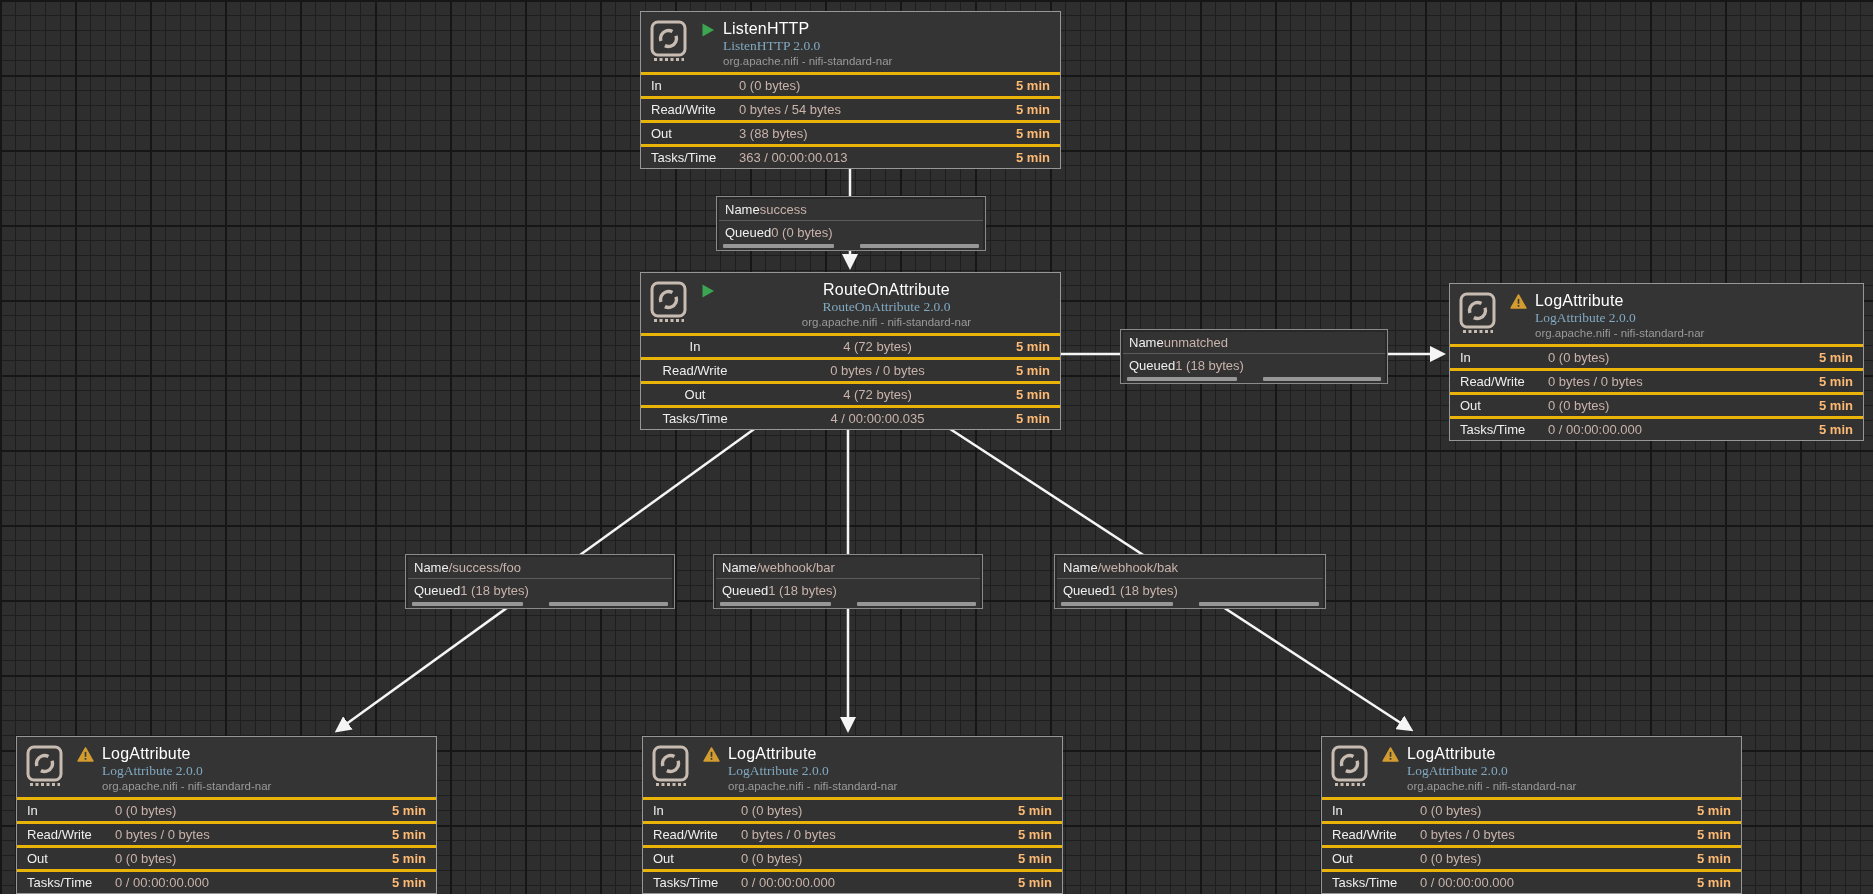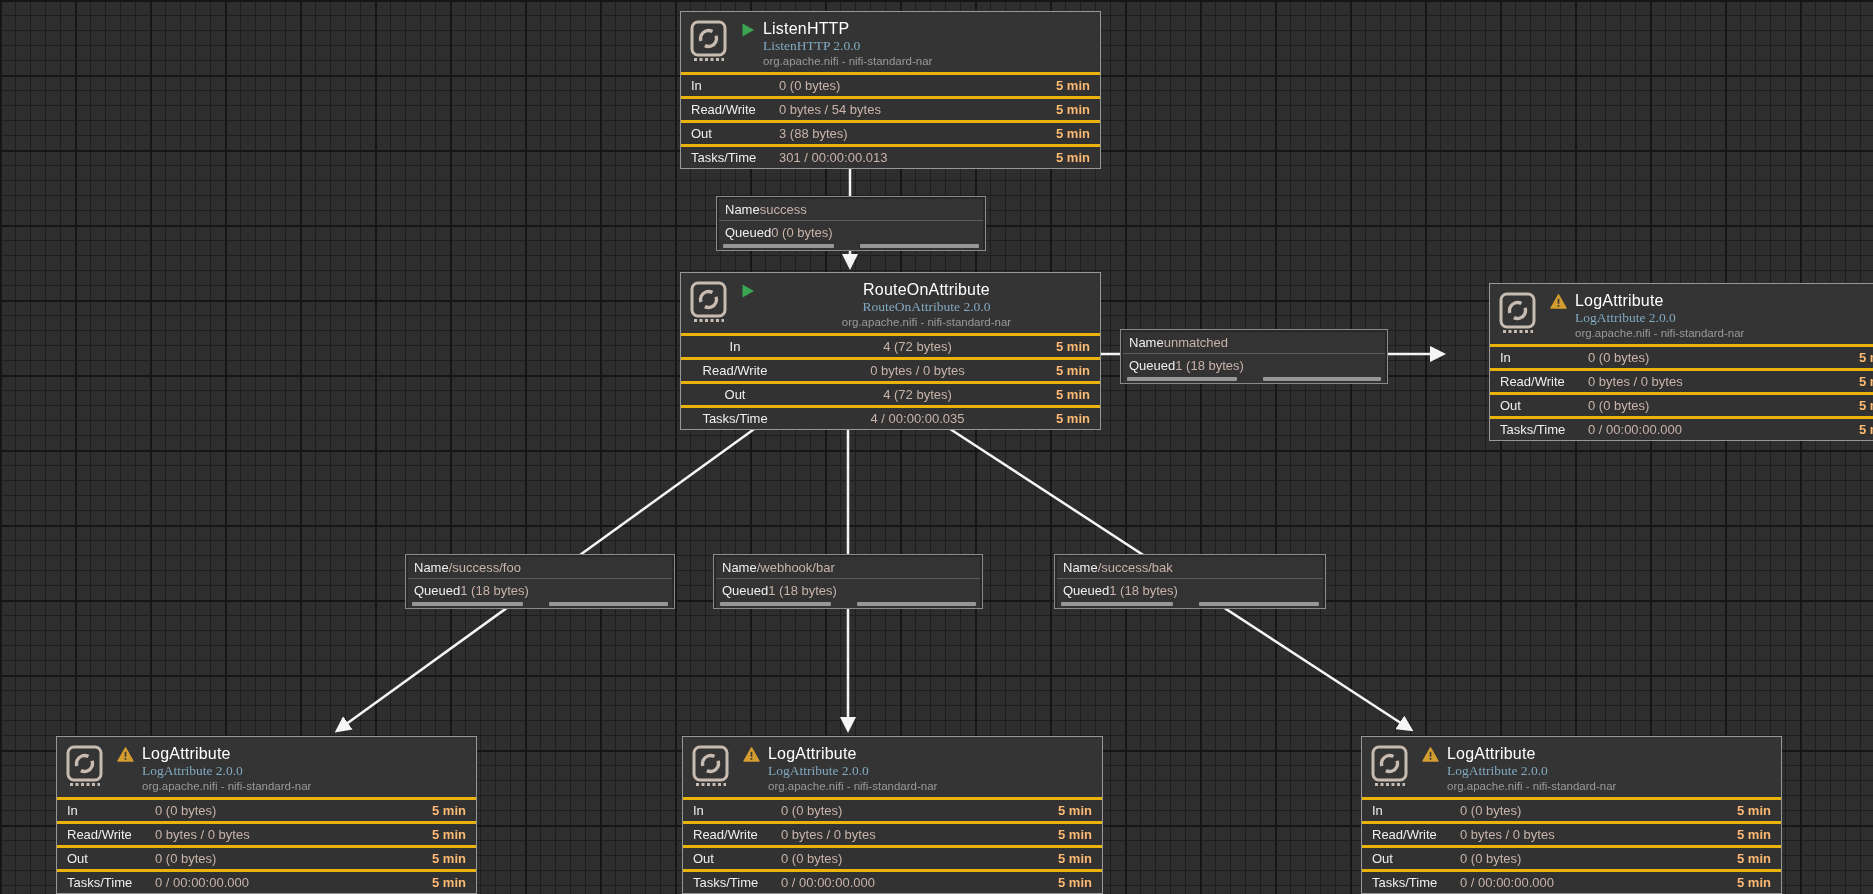--- a/index.html
+++ b/index.html
@@ -12,21 +12,20 @@
       linear-gradient(to bottom, #161616 2px, transparent 2px),
       linear-gradient(to right, #1e1e1e 1px, transparent 1px),
       linear-gradient(to bottom, #1e1e1e 1px, transparent 1px);
     background-size:75px 75px,75px 75px,15px 15px,15px 15px;
     font-family:"Liberation Sans","DejaVu Sans",sans-serif;
   }
   svg.edges{position:absolute;left:0;top:0;z-index:1;}
   .processor{
     position:absolute;z-index:3;background:#343434;
     border:1px solid #979797;
-    margin-left:40px;
   }
   .proc-header{height:60px;display:flex;align-items:flex-start;padding:7px 10px 0 8px;}
   .proc-icon{flex:0 0 auto;line-height:0;}
   .status{flex:0 0 auto;margin:3px 8px 0 12px;line-height:0;}
   .proc-titles{flex:1;min-width:0;}
   .proc-title{font-size:16px;color:#ffffff;line-height:19px;letter-spacing:.2px;}
   .proc-subtitle{font-size:13.5px;color:#81a9c2;line-height:16px;font-family:Liberation Serif, serif;}
   .proc-bundle{font-size:11.5px;color:#9a9a9a;line-height:15px;}
   .stat-row{height:24px;display:flex;align-items:center;border-top:3px solid #eab308;
     padding:0 10px;font-size:13px;background:#323232;}
@@ -94,21 +93,21 @@
     <span class="stat-value">0 bytes / 54 bytes</span>
     <span class="stat-window">5 min</span>
   </div>
       <div class="stat-row">
     <span class="stat-label">Out</span>
     <span class="stat-value">3 (88 bytes)</span>
     <span class="stat-window">5 min</span>
   </div>
       <div class="stat-row">
     <span class="stat-label">Tasks/Time</span>
-    <span class="stat-value">301 / 00:00:00.013</span>
+    <span class="stat-value">363 / 00:00:00.013</span>
     <span class="stat-window">5 min</span>
   </div>
     </div>
     <div class="processor" style="left: 640px; top: 272px; width: 421px; text-align: center;">
     <div class="proc-header">
       <span class="proc-icon">
         <svg viewBox="0 0 40 46" width="40" height="46">
           <rect x="3" y="3" width="33" height="33" rx="6" fill="none" stroke="#c8bcb2" stroke-width="3"></rect>
           <circle cx="19.5" cy="19.5" r="8" fill="none" stroke="#c8bcb2" stroke-width="3.4" stroke-dasharray="19 6.3" transform="rotate(-20 19.5 19.5)"></circle>
           <path d="M5 40.5 h3 M10.5 40.5 h3 M16 40.5 h3 M21.5 40.5 h3 M27 40.5 h3 M32.5 40.5 h2.5" stroke="#c8bcb2" stroke-width="3" fill="none"></path>
@@ -375,21 +374,21 @@
       <span class="conn-val">1 (18 bytes)</span>
     </div>
     <div class="bp-wrap">
       <span class="bp left"></span>
       <span class="bp right"></span>
     </div>
   </div>
     <div class="conn-label" style="left: 1054px; top: 554px; width: 272px;">
     <div class="conn-row name-row">
       <span class="conn-key">Name</span>
-      <span class="conn-val">/success/bak</span>
+      <span class="conn-val">/webhook/bak</span>
     </div>
     <div class="conn-row">
       <span class="conn-key">Queued</span>
       <span class="conn-val">1 (18 bytes)</span>
     </div>
     <div class="bp-wrap">
       <span class="bp left"></span>
       <span class="bp right"></span>
     </div>
   </div>

